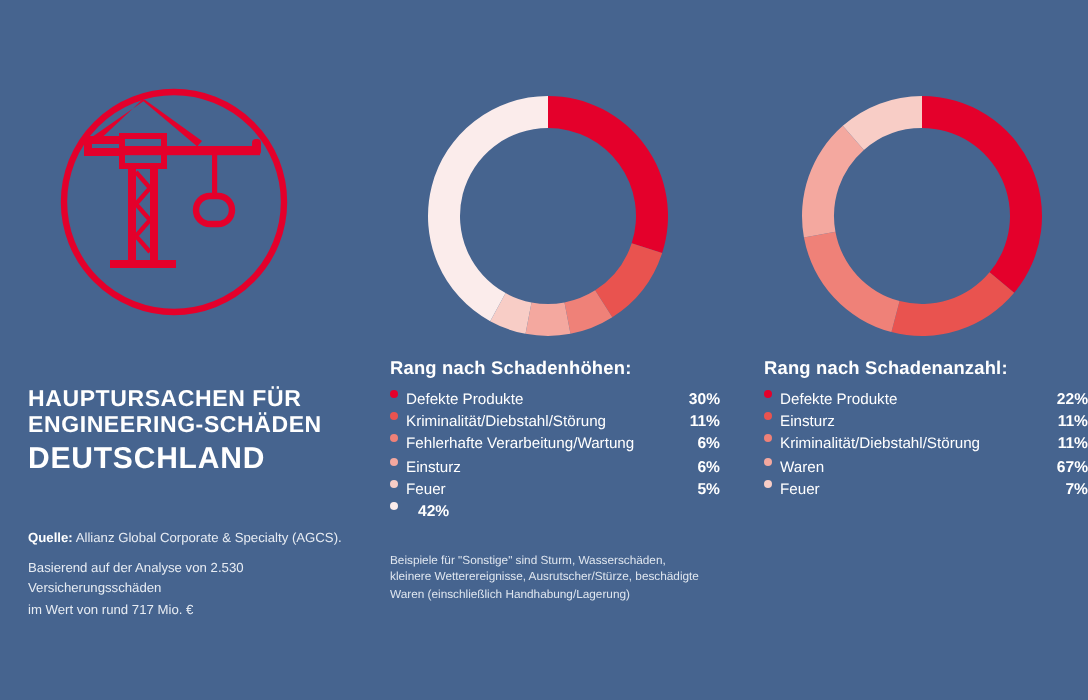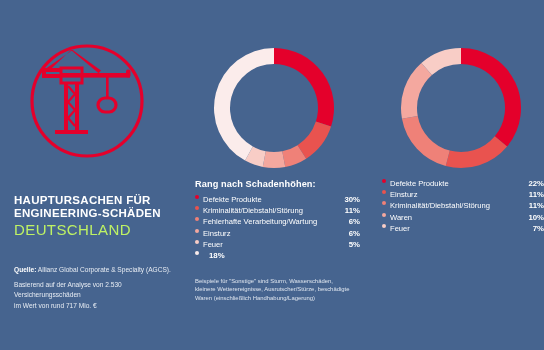--- a/index.html
+++ b/index.html
@@ -54,24 +54,24 @@
     font-size: 11.5px;
     font-weight: bold;
     letter-spacing: 0.3px;
     line-height: 12.8px;
     color: #ffffff;
     text-transform: uppercase;
     white-space: nowrap;
   }
   .headline-country {
     font-size: 15px;
-    font-weight: normal;
+    font-weight: bold;
     letter-spacing: 0.4px;
     line-height: 17px;
-    color: #bef264;
+    color: #ffffff;
     margin-top: 1px;
     white-space: nowrap;
   }
 
   
   .source {
     position: absolute;
     left: 14px;
     top: 265px;
     width: 172px;
@@ -231,21 +231,21 @@
             <span class="legend-label">Einsturz</span>
             <span class="legend-value">6%</span>
           </div>
           <div class="legend-row">
             <span class="legend-dot" style="background: rgb(248, 205, 198);"></span>
             <span class="legend-label">Feuer</span>
             <span class="legend-value">5%</span>
           </div>
           <div class="legend-row">
             <span class="legend-dot" style="background: rgb(251, 236, 235);"></span>
-            <span class="legend-value">18%</span>
+            <span class="legend-value">42%</span>
           </div>
         </div>
     </div>
 
     <div class="footnote">
       <p>Beispiele für "Sonstige" sind Sturm, Wasserschäden,</p>
       <p>kleinere Wetterereignisse, Ausrutscher/Stürze, beschädigte</p>
       <p>Waren (einschließlich Handhabung/Lagerung)</p>
     </div>
   </div>
@@ -255,40 +255,41 @@
       <svg width="124" height="124" viewBox="0 0 124 124" id="donut-1" aria-hidden="true">
           <path d="M62.00000000000001 2 A60 60 0 0 1 108.07349758278673 100.43478659351378 L95.78723156071027 90.18551016857677 A44 44 0 0 0 62 18 Z" fill="#e4002b"></path>
           <path d="M108.072826762196 100.43559072189052 A60 60 0 0 1 46.72074545691889 120.02193016961547 L50.79521333507385 104.54941545771803 A44 44 0 0 0 95.78673962561041 90.18609986271971 Z" fill="#e9534f"></path>
           <path d="M46.71973278552627 120.02166348747923 A60 60 0 0 1 2.972310656951066 72.75787575781146 L18.713027815097448 69.88910888906173 A44 44 0 0 0 50.794470709385934 104.5492198908181 Z" fill="#ef8178"></path>
           <path d="M2.9721229055890177 72.75684552864412 A60 60 0 0 1 22.39008618224031 16.932775464317196 L32.95272986697623 28.950702007165944 A44 44 0 0 0 18.71289013076528 69.88835338767235 Z" fill="#f4a89f"></path>
           <path d="M22.390872759726093 16.932084147768805 A60 60 0 0 1 61.99895280244886 2.0000000091385246 L61.99923205512916 18.000000006701583 A44 44 0 0 0 32.9533066904658 28.95019504169713 Z" fill="#f8cdc6"></path>
         </svg>
     </div>
 
     <div class="legend">
+      <div class="legend-title">Rang nach Schadenanzahl:</div>
       <div id="legend-rows-1">
           <div class="legend-row">
             <span class="legend-dot" style="background: rgb(228, 0, 43);"></span>
             <span class="legend-label">Defekte Produkte</span>
             <span class="legend-value">22%</span>
           </div>
           <div class="legend-row">
             <span class="legend-dot" style="background: rgb(233, 83, 79);"></span>
             <span class="legend-label">Einsturz</span>
             <span class="legend-value">11%</span>
           </div>
           <div class="legend-row">
             <span class="legend-dot" style="background: rgb(239, 129, 120);"></span>
             <span class="legend-label">Kriminalität/Diebstahl/Störung</span>
             <span class="legend-value">11%</span>
           </div>
           <div class="legend-row">
             <span class="legend-dot" style="background: rgb(244, 168, 159);"></span>
             <span class="legend-label">Waren</span>
-            <span class="legend-value">10%</span>
+            <span class="legend-value">67%</span>
           </div>
           <div class="legend-row">
             <span class="legend-dot" style="background: rgb(248, 205, 198);"></span>
             <span class="legend-label">Feuer</span>
             <span class="legend-value">7%</span>
           </div>
         </div>
     </div>
   </div>
 

